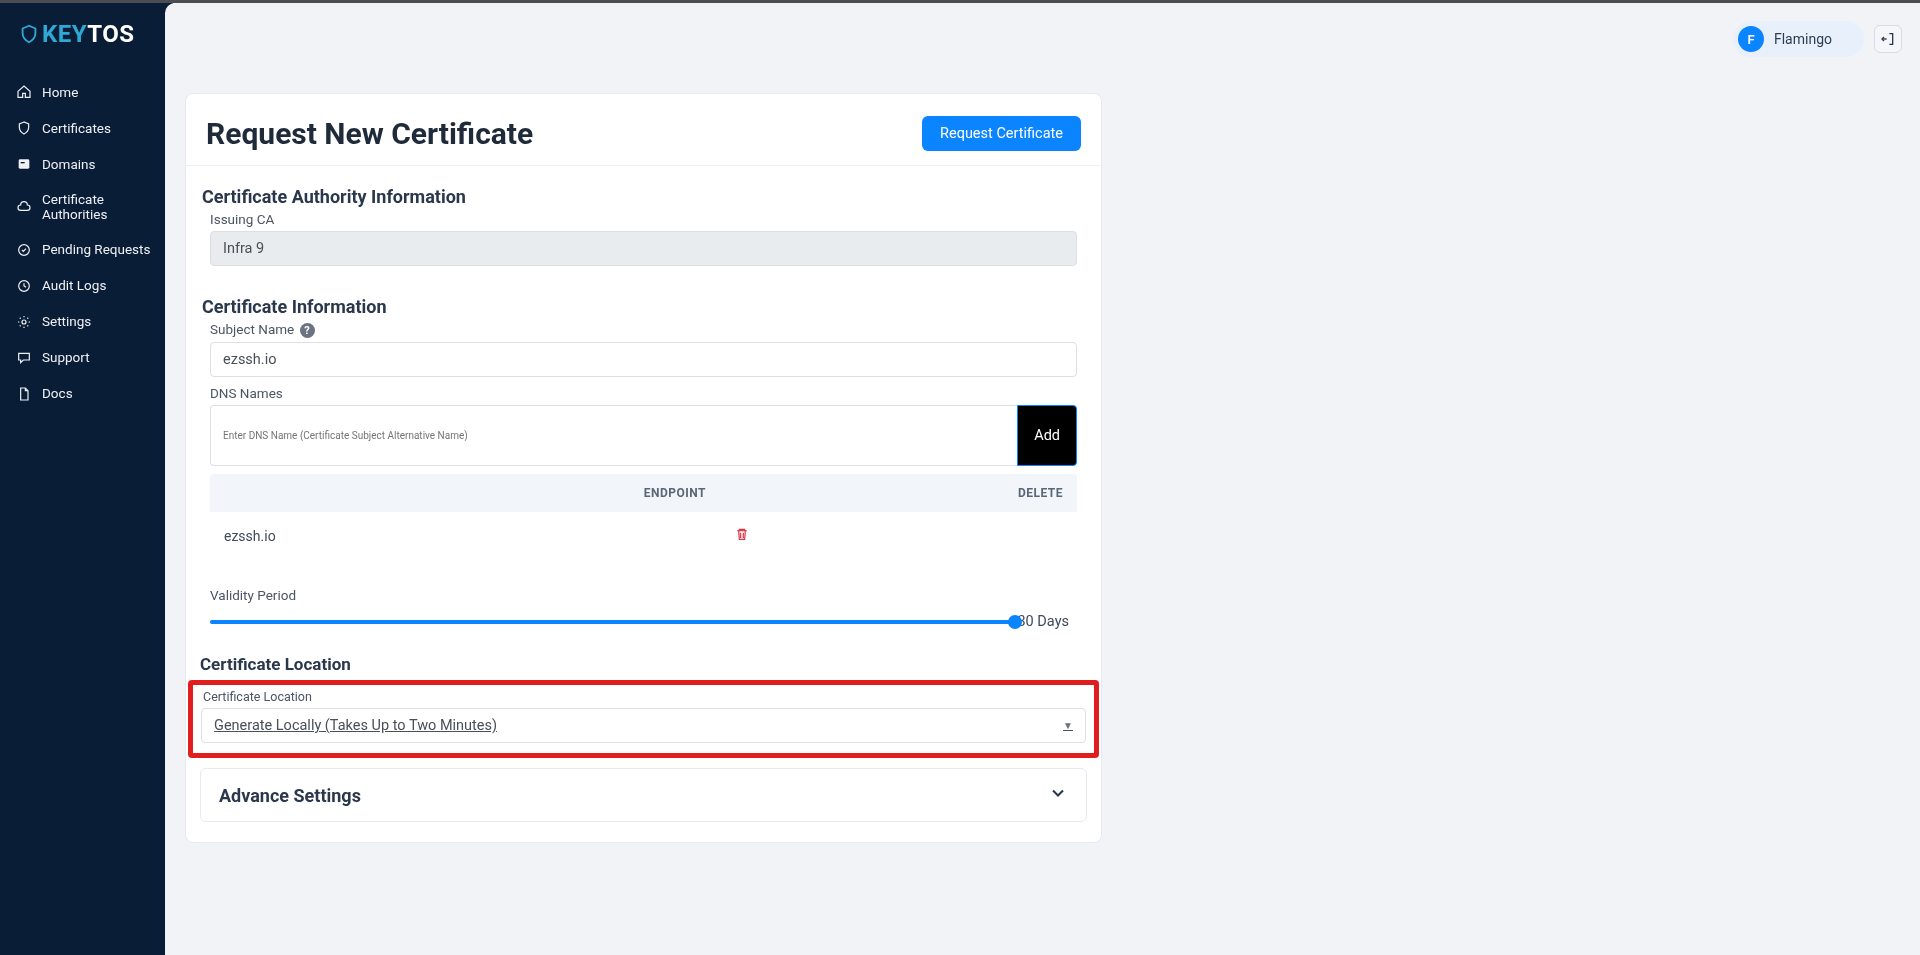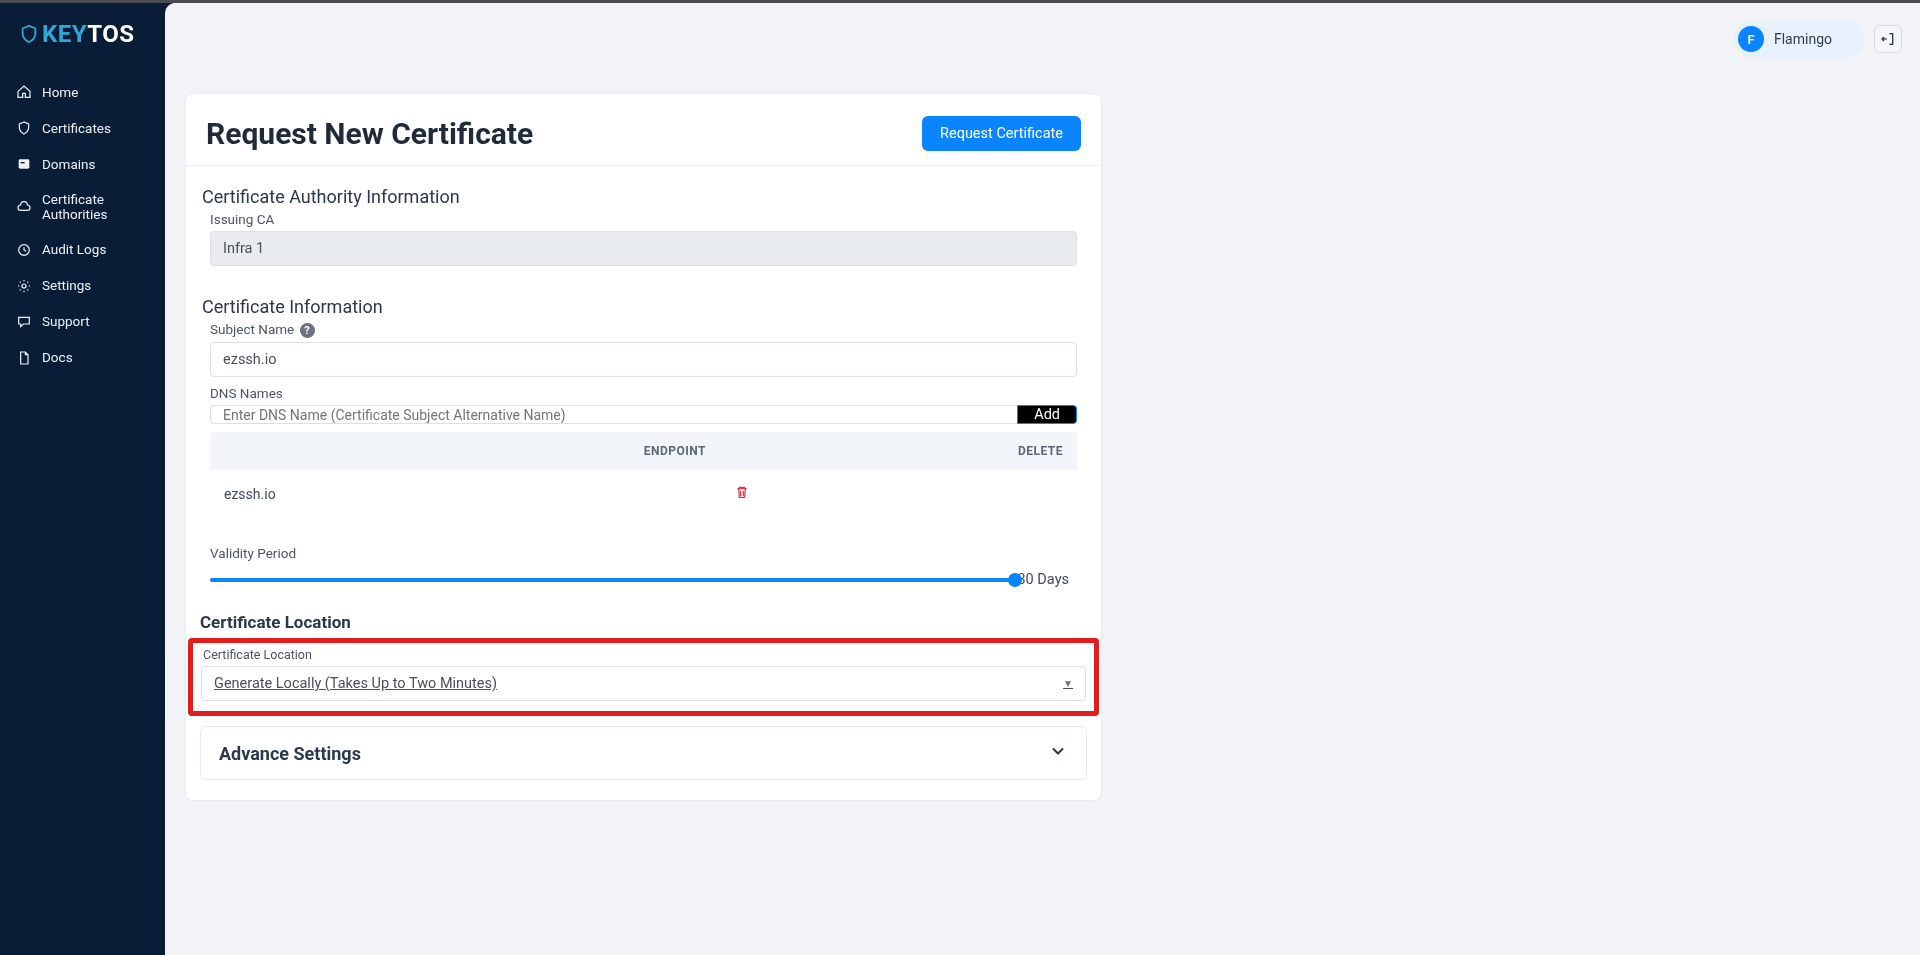--- a/index.html
+++ b/index.html
@@ -29,29 +29,29 @@
 .avatar { width:26px; height:26px; border-radius:50%; background:#0a84ff; color:#fff; display:flex; align-items:center; justify-content:center; font-size:13px; font-weight:600; }
 .logout-btn { width:28px; height:28px; margin-left:10px; border:1px solid #d7dbe3; border-radius:6px; background:#f5f6fa; display:flex; align-items:center; justify-content:center; cursor:pointer; }
 
 
 .main-card { margin:18px 0 0 20px; width:917px; background:#fff; border:1px solid #e6e9ef; border-radius:8px; }
 .card-header { display:flex; align-items:center; justify-content:space-between; padding:22px 20px 14px 20px; border-bottom:1px solid #eef0f4; }
 .card-header h1 { font-size:30px; font-weight:700; color:#1f2a3a; }
 .primary-btn { background:#0a84ff; color:#fff; border:none; border-radius:6px; padding:9px 18px; font-size:14.5px; cursor:pointer; }
 
 .section { padding:6px 14px 2px 14px; }
-.section-title { font-size:18px; font-weight:400; color:#2b384c; margin:14px 0 4px 2px; }
+.section-title { font-size:18px; font-weight:700; color:#2b384c; margin:14px 0 4px 2px; }
 .field-label { font-size:13.5px; color:#4b5565; margin:4px 0 4px 10px; }
 .field-label .help { display:inline-block; width:15px; height:15px; border-radius:50%; background:#6b7280; color:#fff; font-size:11px; line-height:15px; text-align:center; font-weight:700; margin-left:2px; }
 
 .input-readonly { margin:4px 10px 8px 10px; background:#e9ecef; border:1px solid #dcdfe6; border-radius:4px; padding:8px 12px; font-size:14.5px; color:#495057; }
 .input-field { margin:4px 10px 8px 10px; }
 .input-field input, .select-field { width:100%; border:1px solid #dcdfe6; border-radius:4px; padding:8px 12px; font-size:14.5px; color:#495057; outline:none; background:#fff; }
 .dns-row { display:flex; gap:0; margin:4px 10px 8px 10px; }
-.dns-row input { flex:1; border:1px solid #dcdfe6; border-right:none; border-radius:4px 0 0 4px; padding:0 12px; font-size:14px; outline:none; }
+.dns-row input { flex:1; border:1px solid #dcdfe6; border-right:none; border-radius:4px 0 0 4px; padding:24px 12px; font-size:10px; outline:none; }
 .dns-row .add-btn { background:#000000; color:#fff; border:1px solid #0a84ff; border-radius:0 4px 4px 0; padding:0 16px; font-size:14.5px; cursor:pointer; }
 
 
 .dns-table { margin:2px 10px 0 10px; }
 .dns-table .thead { display:flex; background:#f2f6fb; border-radius:4px 4px 0 0; }
 .dns-table .thead div { padding:12px 14px; font-size:12px; letter-spacing:0.5px; font-weight:700; color:#5b6676; text-transform:uppercase;text-align:right; }
 .dns-table .thead .c1 { flex:0 0 510px; }
 .dns-table .thead .c2 { flex:1; }
 .dns-table .trow { display:flex; align-items:center; }
 .dns-table .trow div { padding:14px 14px; font-size:14px; color:#3f4a5c; }
@@ -116,20 +116,27 @@
     </div>
     <div class="nav-item">
       <svg viewBox="0 0 24 24" fill="none" stroke="currentColor" stroke-width="1.8">
           <path d="M7 17 A4 4 0 0 1 7 9 A5 5 0 0 1 17 9 A4 4 0 0 1 17 17 Z"></path>
         </svg>
       <span>Certificate Authorities</span>
     </div>
     <div class="nav-item">
       <svg viewBox="0 0 24 24" fill="none" stroke="currentColor" stroke-width="1.8">
           <circle cx="12" cy="12" r="8"></circle>
+          <path d="M9 12 l2 2 l4-4"></path>
+        </svg>
+      <span>Pending Requests</span>
+    </div>
+    <div class="nav-item">
+      <svg viewBox="0 0 24 24" fill="none" stroke="currentColor" stroke-width="1.8">
+          <circle cx="12" cy="12" r="8"></circle>
           <path d="M12 8 V12 L15 14"></path>
         </svg>
       <span>Audit Logs</span>
     </div>
     <div class="nav-item">
       <svg viewBox="0 0 24 24" fill="none" stroke="currentColor" stroke-width="1.8">
           <circle cx="12" cy="12" r="3"></circle>
           <path d="M12 3 v2 M12 19 v2 M3 12 h2 M19 12 h2 M5.6 5.6 l1.4 1.4 M17 17 l1.4 1.4 M5.6 18.4 l1.4-1.4 M17 7 l1.4-1.4"></path>
         </svg>
       <span>Settings</span>
@@ -169,21 +176,21 @@
 
     <div class="main-card">
       <div class="card-header">
         <h1>Request New Certificate</h1>
         <button class="primary-btn">Request Certificate</button>
       </div>
 
       <div class="section">
         <div class="section-title">Certificate Authority Information</div>
         <div class="field-label">Issuing CA</div>
-        <div class="input-readonly">Infra 1</div>
+        <div class="input-readonly">Infra 9</div>
       </div>
 
       <div class="section">
         <div class="section-title">Certificate Information</div>
         <div class="field-label">
           <span>Subject Name</span>
           <span class="help">?</span>
         </div>
         <div class="input-field">
           <input type="text" value="ezssh.io" style="">

